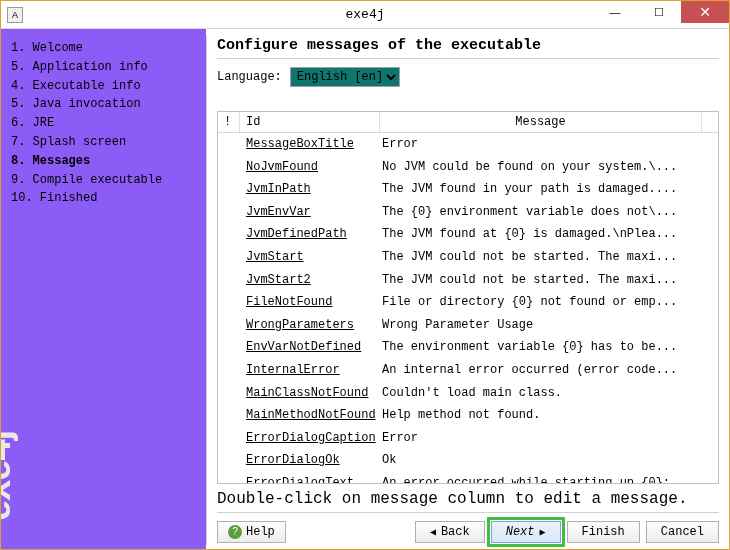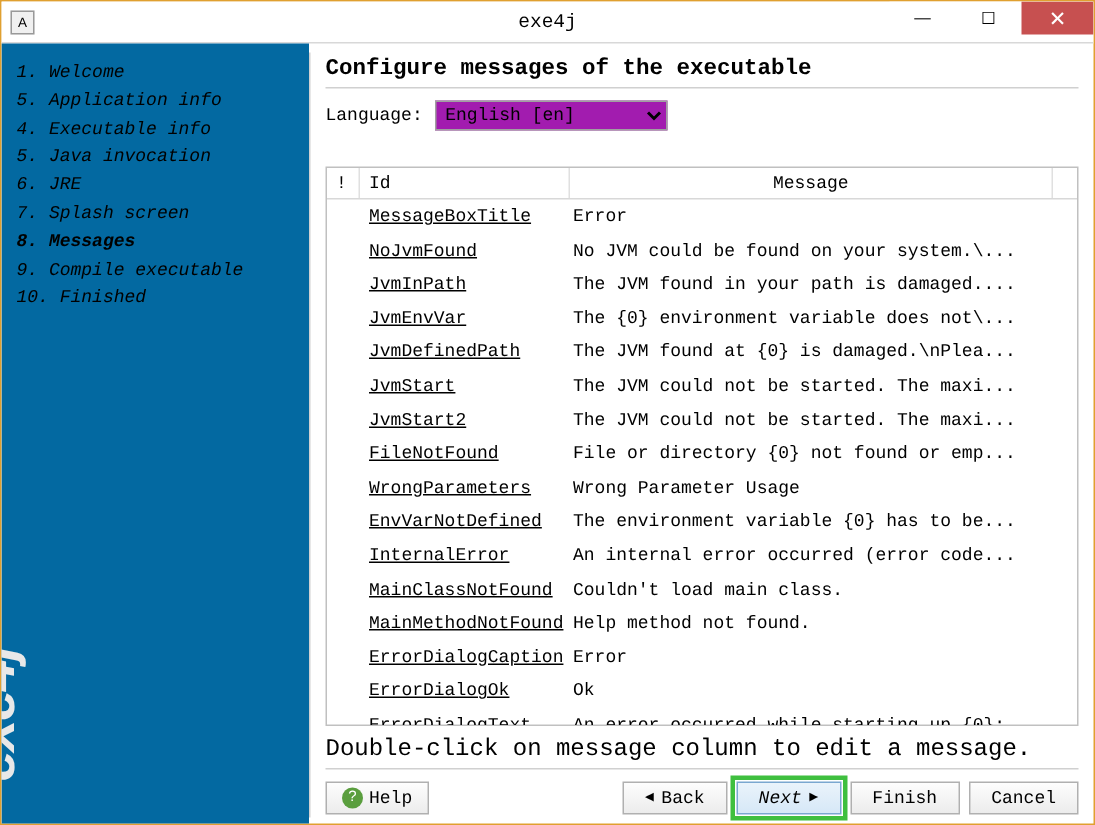--- a/index.html
+++ b/index.html
@@ -6,29 +6,29 @@
 body { font-family: "Segoe UI", Tahoma, sans-serif; font-size: 12px; background: #fff; width: 730px; height: 550px; overflow: hidden; border: 1px solid #e0a030; }
 .titlebar { height: 28px; background: #fff; border-bottom: 1px solid #d8d8d8; display: flex; align-items: center; position: relative; }
 .titlebar-icon { width: 16px; height: 16px; margin-left: 6px; border: 1px solid #999; font-size: 9px; text-align: center; line-height: 14px; background: #f0f0f0; }
 .titlebar-title { position: absolute; left: 50%; transform: translateX(-50%); font-family: "Courier New", monospace; font-size: 13px; }
 .window-controls { margin-left: auto; display: flex; height: 100%; }
 .win-btn { width: 44px; height: 22px; display: flex; align-items: center; justify-content: center; font-size: 11px; border: none; background: #fff; }
 .win-btn.min { background: #fff; }
 .win-btn.max { background: #fff; }
 .win-btn.close { background: #c75050; color: #fff; width: 48px; font-size: 14px; }
 .content { display: flex; height: calc(550px - 28px); position: relative; }
-.sidebar { width: 205px; padding: 10px 8px 8px 10px; font-family: "Courier New", monospace; font-size: 12px; position: relative; background: #0369a1; font-style: italic; }
+.sidebar { width: 205px; padding: 10px 8px 8px 10px; font-family: "Courier New", monospace; font-size: 12px; position: relative; background: #8b5cf6; }
 .sidebar-item { padding: 1px 0; line-height: 1.4; cursor: pointer; }
 .sidebar-item.active { font-weight: bold; }
 .sidebar-logo { position: absolute; bottom: 30px; left: 18px; transform: rotate(-90deg); transform-origin: left bottom; font-size: 38px; font-weight: bold; color: #e8e8e8; letter-spacing: -1px; font-family: Arial, sans-serif; }
 .divider { width: 1px; background: #d0d0d0; margin: 6px 0; }
 .main { flex: 1; padding: 8px 10px 8px 10px; display: flex; flex-direction: column; font-family: "Courier New", monospace; }
 .main-title { font-size: 15px; font-weight: bold; padding-bottom: 4px; border-bottom: 1px solid #d0d0d0; margin-bottom: 8px; }
 .lang-row { display: flex; align-items: center; gap: 8px; margin-bottom: 24px; font-size: 12px; }
-.lang-select { font-family: "Courier New", monospace; font-size: 12px; padding: 1px 2px; border: 1px solid #a0a0a0; background: #a21caf; width: 155px; }
+.lang-select { font-family: "Courier New", monospace; font-size: 12px; padding: 1px 2px; border: 1px solid #a0a0a0; background: #0f766e; width: 110px; }
 .table-wrap { border: 1px solid #c0c0c0; flex: 1; min-height: 0; display: flex; flex-direction: column; position: relative; }
 .table-head { display: flex; background: #fff; border-bottom: 1px solid #d8d8d8; font-size: 12px; }
 .th { padding: 3px 6px; border-right: 1px solid #e0e0e0; }
 .th.mark { width: 22px; }
 .th.id { width: 140px; }
 .th.msg { flex: 1; text-align: center; }
 .th.last { width: 16px; border-right: none; }
 .table-body { flex: 1; overflow-y: auto; overflow-x: hidden; }
 .table-body::-webkit-scrollbar { width: 16px; }
 .table-body::-webkit-scrollbar-track { background: #f0f0f0; border-left: 1px solid #d8d8d8; }

